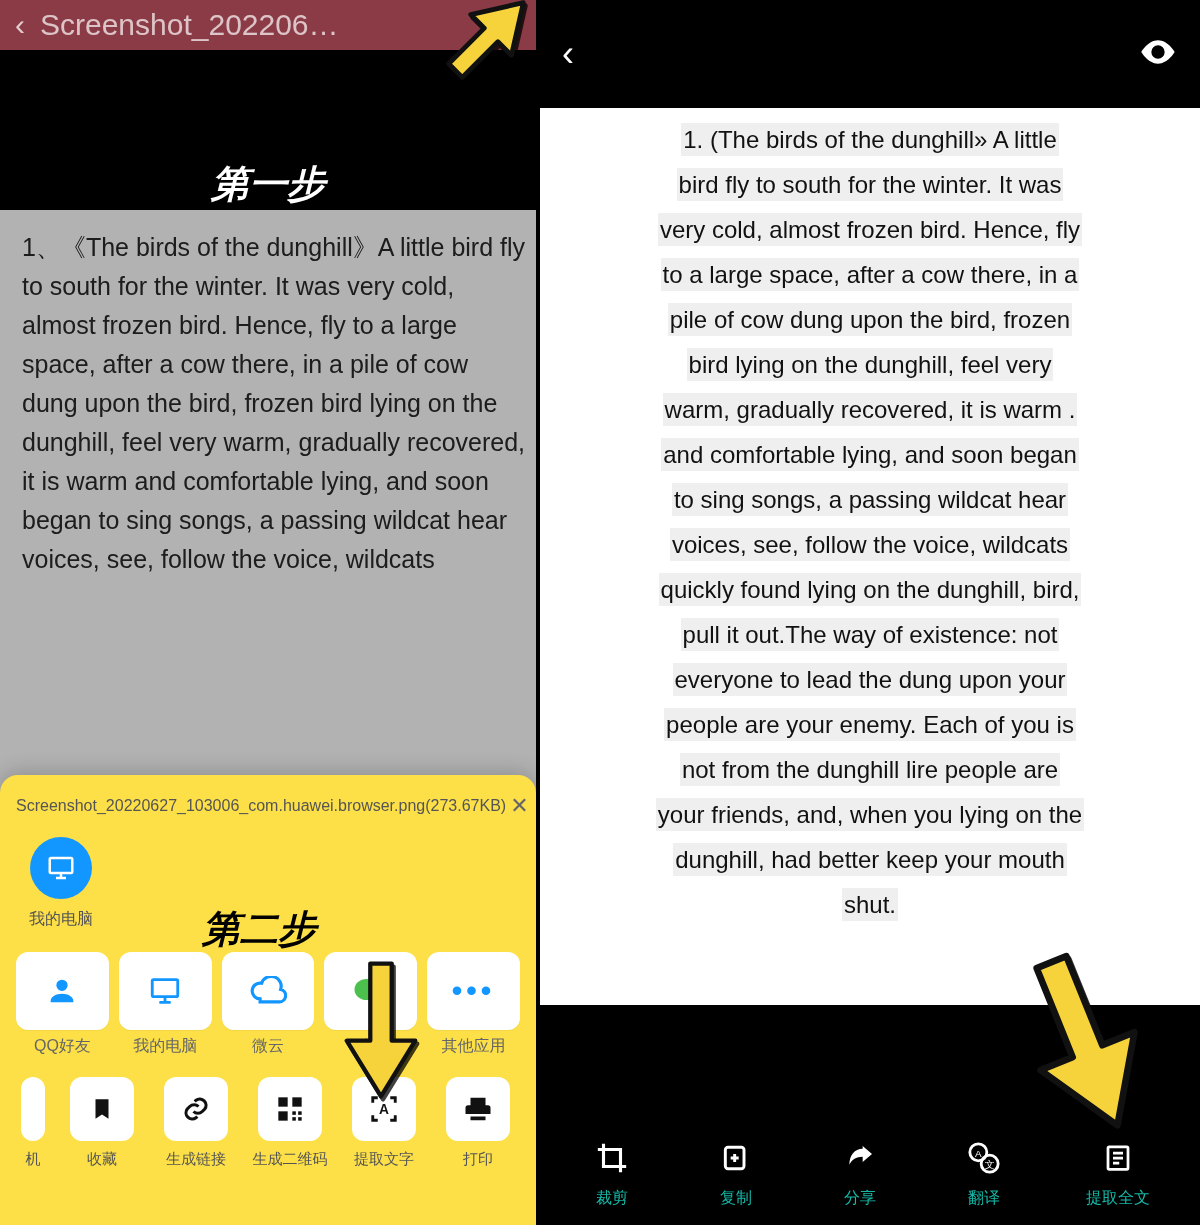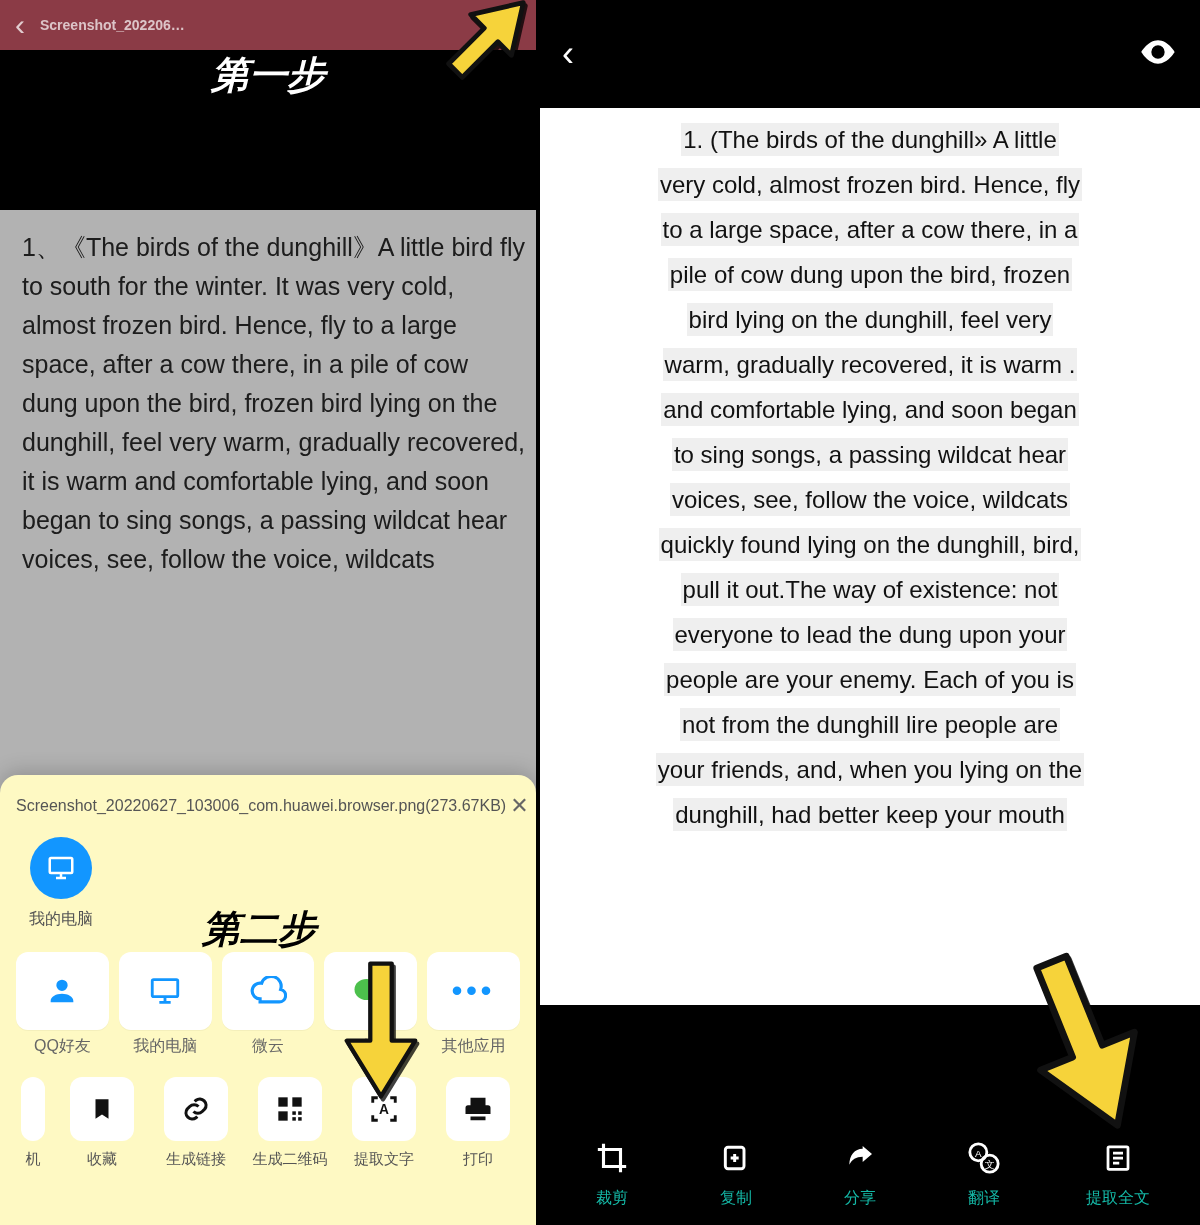--- a/index.html
+++ b/index.html
@@ -4,31 +4,31 @@
 <style>
   * { box-sizing: border-box; margin: 0; padding: 0; }
   html, body { width: 1200px; height: 1225px; font-family: -apple-system, "Helvetica Neue", Arial, "PingFang SC", "Microsoft YaHei", sans-serif; background:#fff; }
   .stage { display:flex; width:1200px; height:1225px; }
   .left { width: 540px; height: 100%; position: relative; border-right: 4px solid #000; background:#fff; }
   .right { flex:1; height:100%; position: relative; background:#fff; }
 
   
   .l-top { height: 50px; background:#8b3b46; display:flex; align-items:center; color:rgba(255,255,255,0.75); position:relative; }
   .l-top .chev { width:40px; text-align:center; font-size:30px; color:rgba(255,255,255,0.75);}
-  .l-top .title { flex:1; font-size:14px; font-weight:700; color:rgba(255,255,255,0.7);}
+  .l-top .title { flex:1; font-size:30px; font-weight:400; color:rgba(255,255,255,0.7);}
   .l-top .plus { width:50px; text-align:center; font-size:34px; color:rgba(255,255,255,0.75); font-weight:300;}
-  .l-band { height:160px; background:#000; display:flex; align-items:flex-start; justify-content:center; position:relative;}
+  .l-band { height:160px; background:#000; display:flex; align-items:flex-end; justify-content:center; position:relative;}
   .l-step { color:#fff; font-style:italic; font-weight:700; font-size:38px; }
   .l-body { position:relative; padding: 18px 10px 0 22px; font-size:25px; line-height:1.56; color:#2a2a2a; height: calc(100% - 50px - 160px); }
   .l-dim { position:absolute; inset:0; background:rgba(0,0,0,0.30); pointer-events:none; }
 
   
   .sheet {
     position:absolute; left:0; right:0; bottom:0; height: 450px;
-    background:#fef9c3; border-top-left-radius:18px; border-top-right-radius:18px;
+    background:#fde047; border-top-left-radius:18px; border-top-right-radius:18px;
     box-shadow: 0 -4px 20px rgba(0,0,0,0.18);
     padding: 14px 16px 8px 16px;
   }
   .sheet-head { display:flex; align-items:center; justify-content:space-between; font-size:16px; color:#555;}
   .sheet-head .x { font-size:22px; color:#666; padding:0 4px;}
   .my-pc { margin-top:14px; display:flex; flex-direction:column; align-items:center; width:90px;}
   .my-pc .circ { width:62px; height:62px; border-radius:50%; background:#1296ff; display:flex; align-items:center; justify-content:center;}
   .my-pc .lbl { margin-top:8px; font-size:16px; color:#555;}
   .step2 { position:absolute; left:202px; top:125px; font-style:italic; font-weight:700; font-size:38px; color:#000;}
   .row { display:flex; gap:10px; margin-top:20px; }
@@ -217,35 +217,37 @@
       <div class="chev">‹</div>
       <div class="eye">
         <svg width="40" height="40" viewBox="0 0 24 24" fill="#fff">
             <path d="M12 5C6 5 2 12 2 12s4 7 10 7 10-7 10-7-4-7-10-7zm0 11a4 4 0 1 1 0-8 4 4 0 0 1 0 8z"></path>
             <circle cx="12" cy="12" r="2" fill="#000"></circle>
           </svg>
       </div>
     </div>
     <div class="r-body" id="r-body">
         <p><span class="line">1.    (The birds of the dunghill» A little</span></p>
+        <p><span class="line">bird fly to south for the winter. It was</span></p>
         <p><span class="line">very cold, almost frozen bird. Hence, fly</span></p>
         <p><span class="line">to a large space, after a cow there, in a</span></p>
         <p><span class="line">pile of cow dung upon the bird, frozen</span></p>
         <p><span class="line">bird lying on the dunghill, feel very</span></p>
         <p><span class="line">warm, gradually recovered, it is warm .</span></p>
         <p><span class="line">and comfortable lying, and soon began</span></p>
         <p><span class="line">to sing songs, a passing wildcat hear</span></p>
         <p><span class="line">voices, see, follow the voice, wildcats</span></p>
         <p><span class="line">quickly found lying on the dunghill, bird,</span></p>
         <p><span class="line">pull it out.The way of existence: not</span></p>
         <p><span class="line">everyone to lead the dung upon your</span></p>
         <p><span class="line">people are your enemy. Each of you is</span></p>
         <p><span class="line">not from the dunghill lire people are</span></p>
         <p><span class="line">your friends, and, when you lying on the</span></p>
         <p><span class="line">dunghill, had better keep your mouth</span></p>
+        <p><span class="line">shut.</span></p>
       </div>
 
     <div class="r-bottom">
       <div class="tool">
         <div class="ic">
             <svg width="34" height="34" viewBox="0 0 24 24" fill="none" stroke="#fff" stroke-width="2.2">
               <path d="M6 2v16h16M2 6h16v16"></path>
             </svg>
           </div>
         <div class="tl">裁剪</div>

